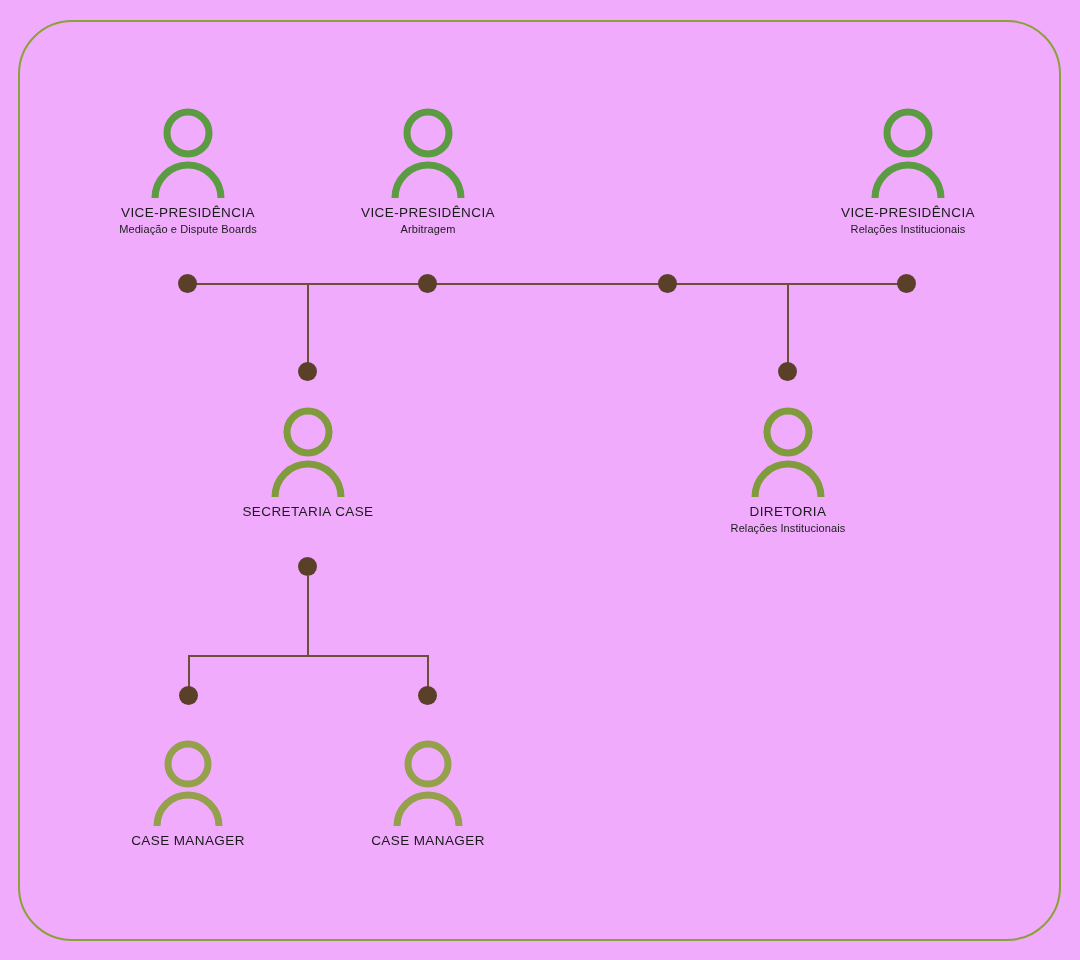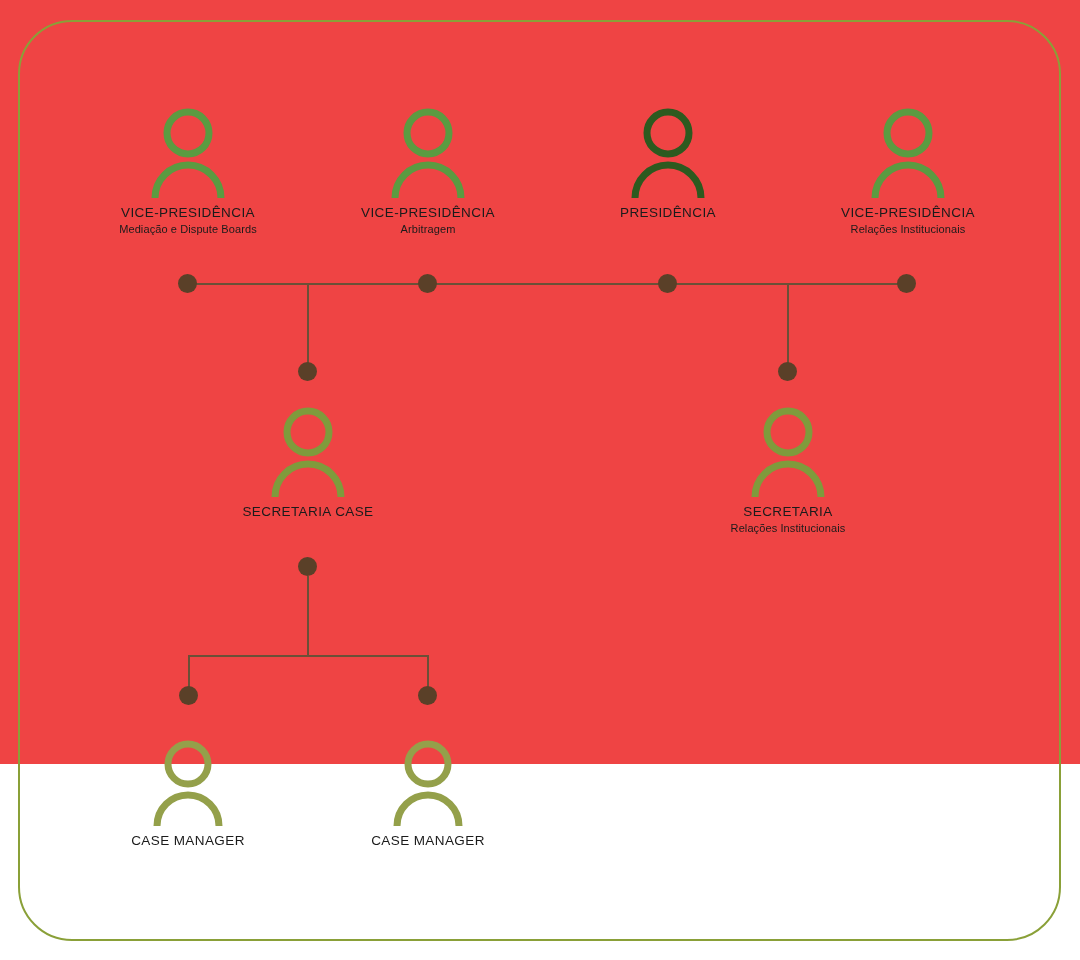--- a/index.html
+++ b/index.html
@@ -10,22 +10,22 @@
   body {
     font-family: "Liberation Sans", sans-serif;
     width: 1080px;
     height: 960px;
     overflow: hidden;
   }
 
   #chart-root {
     position: relative;
     width: 1080px;
-    height: 764px;
-    background: #ef4444;
+    height: 960px;
+    background: #f0abfc;
   }
 
   
   .frame {
     position: absolute;
     left: 18px;
     top: 20px;
     width: 1043px;
     height: 921px;
     box-sizing: border-box;
@@ -103,30 +103,20 @@
     <span class="icon-wrap">
       <svg width="80" height="92" viewBox="0 0 80 92">
         <circle cx="40" cy="27" r="21" fill="none" stroke="#5b9b41" stroke-width="7"></circle>
         <path d="M7 92 A33 33 0 0 1 73 92" fill="none" stroke="#5b9b41" stroke-width="7" stroke-linecap="butt"></path>
       </svg>
     </span>
     <span class="label">VICE-PRESIDÊNCIA</span>
     <span class="sublabel">Arbitragem</span>
   </div>
 
-  <div class="node" style="left:568px; top:106px; width:200px;">
-    <span class="icon-wrap">
-      <svg width="80" height="92" viewBox="0 0 80 92">
-        <circle cx="40" cy="27" r="21" fill="none" stroke="#2d5a1f" stroke-width="7"></circle>
-        <path d="M7 92 A33 33 0 0 1 73 92" fill="none" stroke="#2d5a1f" stroke-width="7" stroke-linecap="butt"></path>
-      </svg>
-    </span>
-    <span class="label">PRESIDÊNCIA</span>
-
-  </div>
 
   <div class="node" style="left:808px; top:106px; width:200px;">
     <span class="icon-wrap">
       <svg width="80" height="92" viewBox="0 0 80 92">
         <circle cx="40" cy="27" r="21" fill="none" stroke="#5b9b41" stroke-width="7"></circle>
         <path d="M7 92 A33 33 0 0 1 73 92" fill="none" stroke="#5b9b41" stroke-width="7" stroke-linecap="butt"></path>
       </svg>
     </span>
     <span class="label">VICE-PRESIDÊNCIA</span>
     <span class="sublabel">Relações Institucionais</span>
@@ -156,21 +146,21 @@
 
   </div>
 
   <div class="node" style="left:688px; top:405px; width:200px;">
     <span class="icon-wrap">
       <svg width="80" height="92" viewBox="0 0 80 92">
         <circle cx="40" cy="27" r="21" fill="none" stroke="#7f9b3c" stroke-width="7"></circle>
         <path d="M7 92 A33 33 0 0 1 73 92" fill="none" stroke="#7f9b3c" stroke-width="7" stroke-linecap="butt"></path>
       </svg>
     </span>
-    <span class="label">SECRETARIA</span>
+    <span class="label">DIRETORIA</span>
     <span class="sublabel">Relações Institucionais</span>
   </div>
 
   <div class="dot" style="left:298px; top:557px;"></div>
   <div class="vline" style="left:307px; top:576px; height:80px;"></div>
 
   <div class="hline" style="left:188px; top:655px; width:240px;"></div>
 
   <div class="vline" style="left:188px; top:655px; height:40px;"></div>
   <div class="vline" style="left:427px; top:655px; height:40px;"></div>

